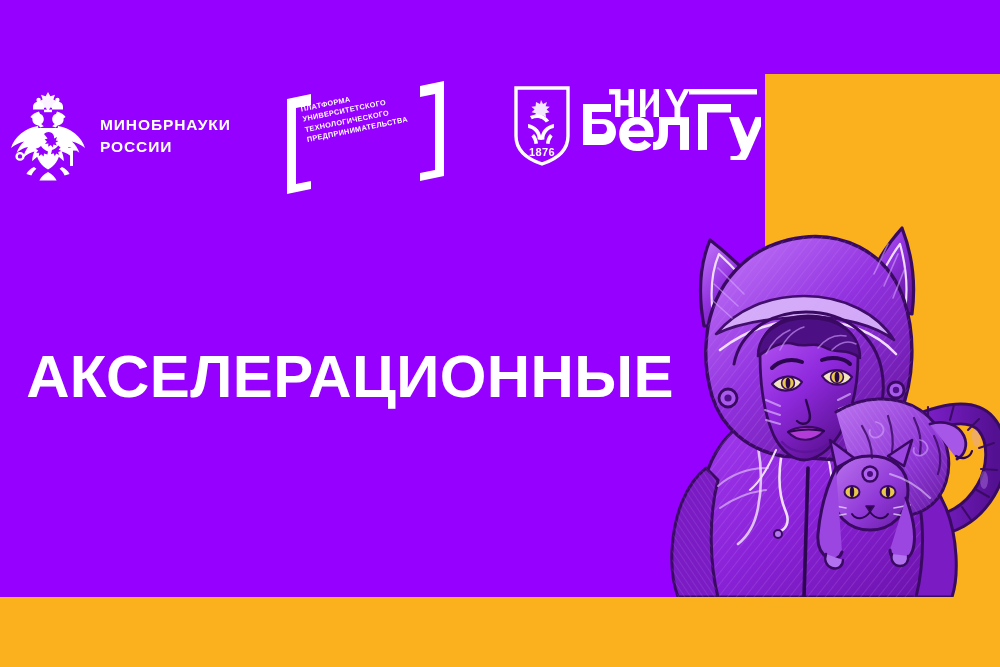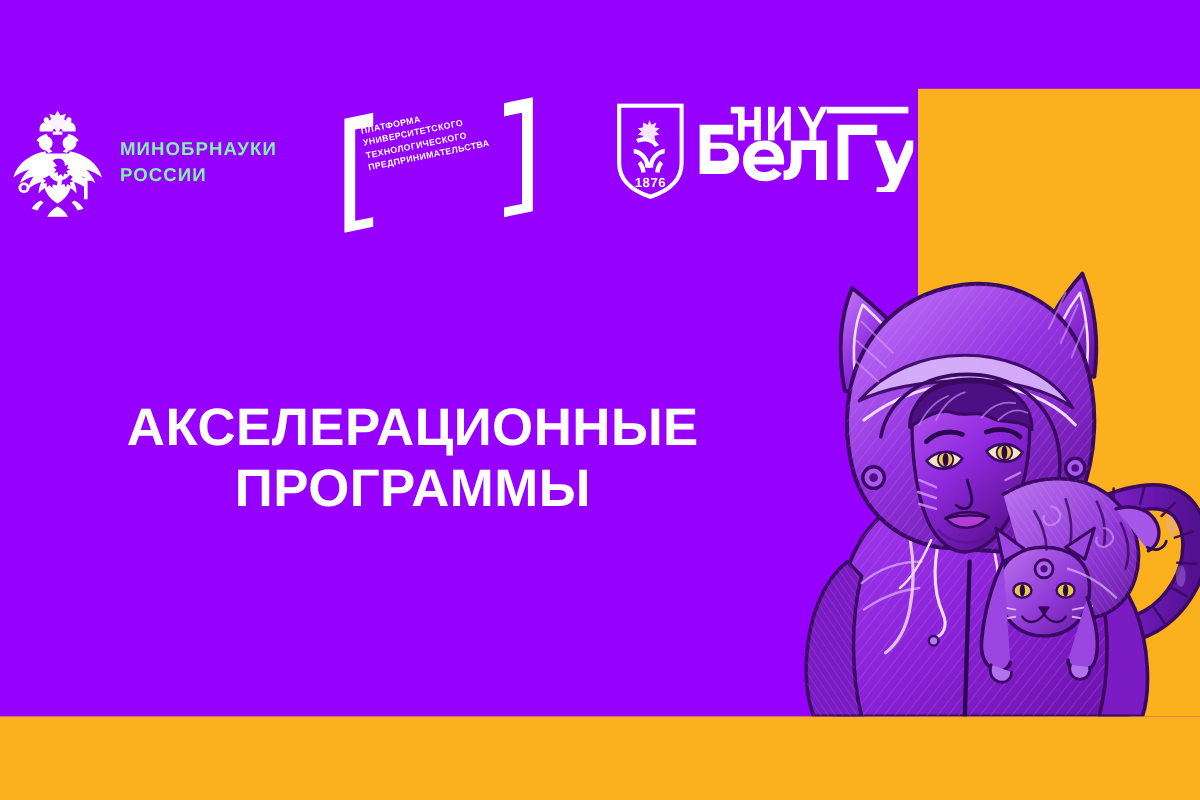--- a/index.html
+++ b/index.html
@@ -57,21 +57,21 @@
     position: absolute;
     left: 0;
     top: 0;
     width: 80px;
     height: 96px;
   }
   .minobr-text {
     position: absolute;
     left: 92px;
     top: 26px;
-    color: #86efac;
+    color: #ffffff;
     font-size: 15.5px;
     font-weight: 700;
     letter-spacing: 0.9px;
     line-height: 1.42;
     white-space: pre;
   }
 
   
   .logo-platform {
     position: absolute;
@@ -106,26 +106,26 @@
     top: 12px;
     width: 240px;
     height: 92px;
   }
   .belgu-crest { position: absolute; left: 0; top: 0; }
   .belgu-word  { position: absolute; left: 65px; top: -2px; }
 
   
   .headline {
     position: absolute;
-    left: 8px;
+    left: 14px;
     top: 303px;
     width: 672px;
     text-align: center;
     color: #ffffff;
-    font-size: 44px;
+    font-size: 60px;
     font-weight: 700;
     line-height: 1.14;
     letter-spacing: 0.4px;
   }
   .headline-line { display: block; white-space: nowrap; }
 
   
   .illustration {
     position: absolute;
     left: 600px;
@@ -247,21 +247,20 @@
           <path d="M119 20h33v8.6h-24V66h-9z"></path>
 
           <path d="M150 33h9.8l8.6 20 8-20H186l-16.5 38c-2.8 6.4-6.6 9-13.4 9h-4.6v-8h4c3 0 4.6-1 5.7-3.6l.9-2z"></path>
         </g>
       </svg>
     </div>
   </div>
 
   <h1 class="headline">
     <span class="headline-line">АКСЕЛЕРАЦИОННЫЕ</span>
-    <span class="headline-line">ПРОГРАММЫ</span>
   </h1>
 
   <div class="illustration">
     <svg viewBox="0 0 400 429" width="400" height="429" aria-hidden="true">
       <defs>
         <linearGradient id="cloakGrad" x1="0" y1="0" x2="1" y2="1">
           <stop offset="0%" stop-color="#a33df0"></stop>
           <stop offset="50%" stop-color="#8a22d8"></stop>
           <stop offset="100%" stop-color="#6a11a8"></stop>
         </linearGradient>

